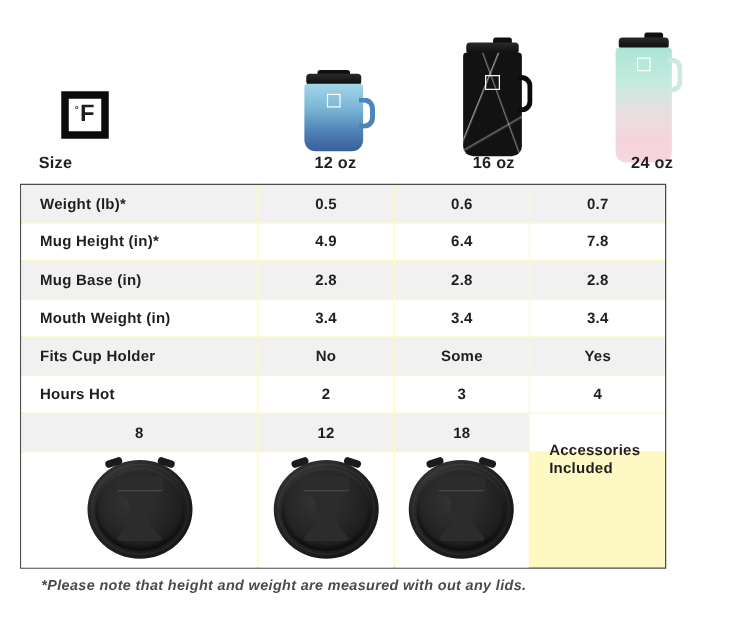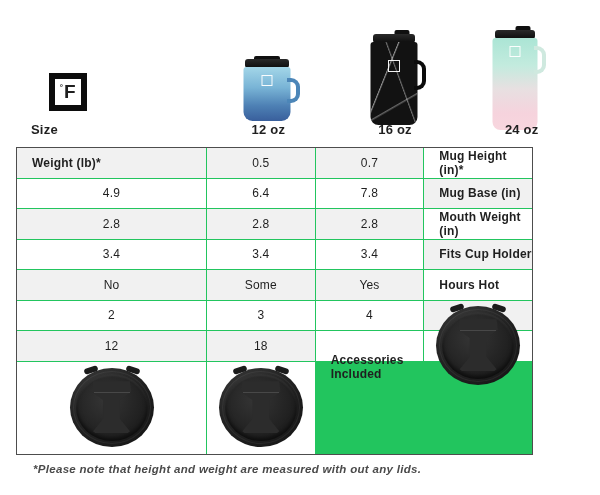--- a/index.html
+++ b/index.html
@@ -54,25 +54,25 @@
   .mug-24 .lid-tab { top:0; width:15px; height:5px; margin-left:8px; }
   .mug-24 .lid { top:4px; width:40px; height:9px; }
   .mug-24 .body { top:12px; width:45px; height:92px; border-radius:3px 3px 8px 8px;
     background:linear-gradient(180deg,#abe5d5 0%,#c3ebde 30%,#e7e0e1 55%,#f6d3dd 82%,#f8d6de 100%); }
   .mug-24 .handle { left:50px; top:20px; width:12px; height:28px; border:4px solid #cfe9df; }
   .mug-24 .minilogo { top:20px; width:11px; height:11px; border:1px solid rgba(255,255,255,.95); color:#fff; }
 
   
   .spec-table { position:absolute; left:16px; top:147px; width:517px; height:308px;
     display:grid; grid-template-columns:189px 1fr 1fr 1fr; grid-template-rows:repeat(7, 29.5px) 1fr;
-    gap:1px; background:#22c55e; border:1px solid #4d4d4d; }
+    gap:1px; background:#fef9c3; border:1px solid #4d4d4d; }
   .cell { background:#fff; display:flex; align-items:center; font-size:12px; font-weight:700; letter-spacing:.2px; }
   .cell.shade { background:#f1f1f1; }
   .cell.label { justify-content:flex-start; padding-left:15px; }
-  .cell.value { justify-content:center; font-weight:400; }
+  .cell.value { justify-content:center; font-weight:700; }
   .cell.acc-label { align-items:flex-start; padding-top:22px; }
   .cell.acc { justify-content:center; }
 
   
   .lid-top { position:relative; width:84px; height:79px; border-radius:50%;
     background:radial-gradient(ellipse at 38% 32%, #3f3f3f 0%, #232323 52%, #0d0d0d 100%); }
   .lid-top .ear { position:absolute; width:14px; height:6px; background:#1b1b1b; border-radius:3px; top:-1px; }
   .lid-top .ear.l { left:14px; transform:rotate(-18deg); }
   .lid-top .ear.r { right:14px; transform:rotate(18deg); }
   .lid-top .inner { position:absolute; inset:6px; border-radius:50%;
@@ -127,20 +127,21 @@
     <div class="header-cell size">Size</div>
     <div class="header-cell col">12 oz</div>
     <div class="header-cell col">16 oz</div>
     <div class="header-cell col">24 oz</div>
   </div>
 
   <div class="spec-table">
 
     <div class="cell label shade">Weight (lb)*</div>
     <div class="cell value shade">0.5</div>
+    <div class="cell value shade">0.6</div>
     <div class="cell value shade">0.7</div>
 
     <div class="cell label">Mug Height (in)*</div>
     <div class="cell value">4.9</div>
     <div class="cell value">6.4</div>
     <div class="cell value">7.8</div>
 
     <div class="cell label shade">Mug Base (in)</div>
     <div class="cell value shade">2.8</div>
     <div class="cell value shade">2.8</div>

